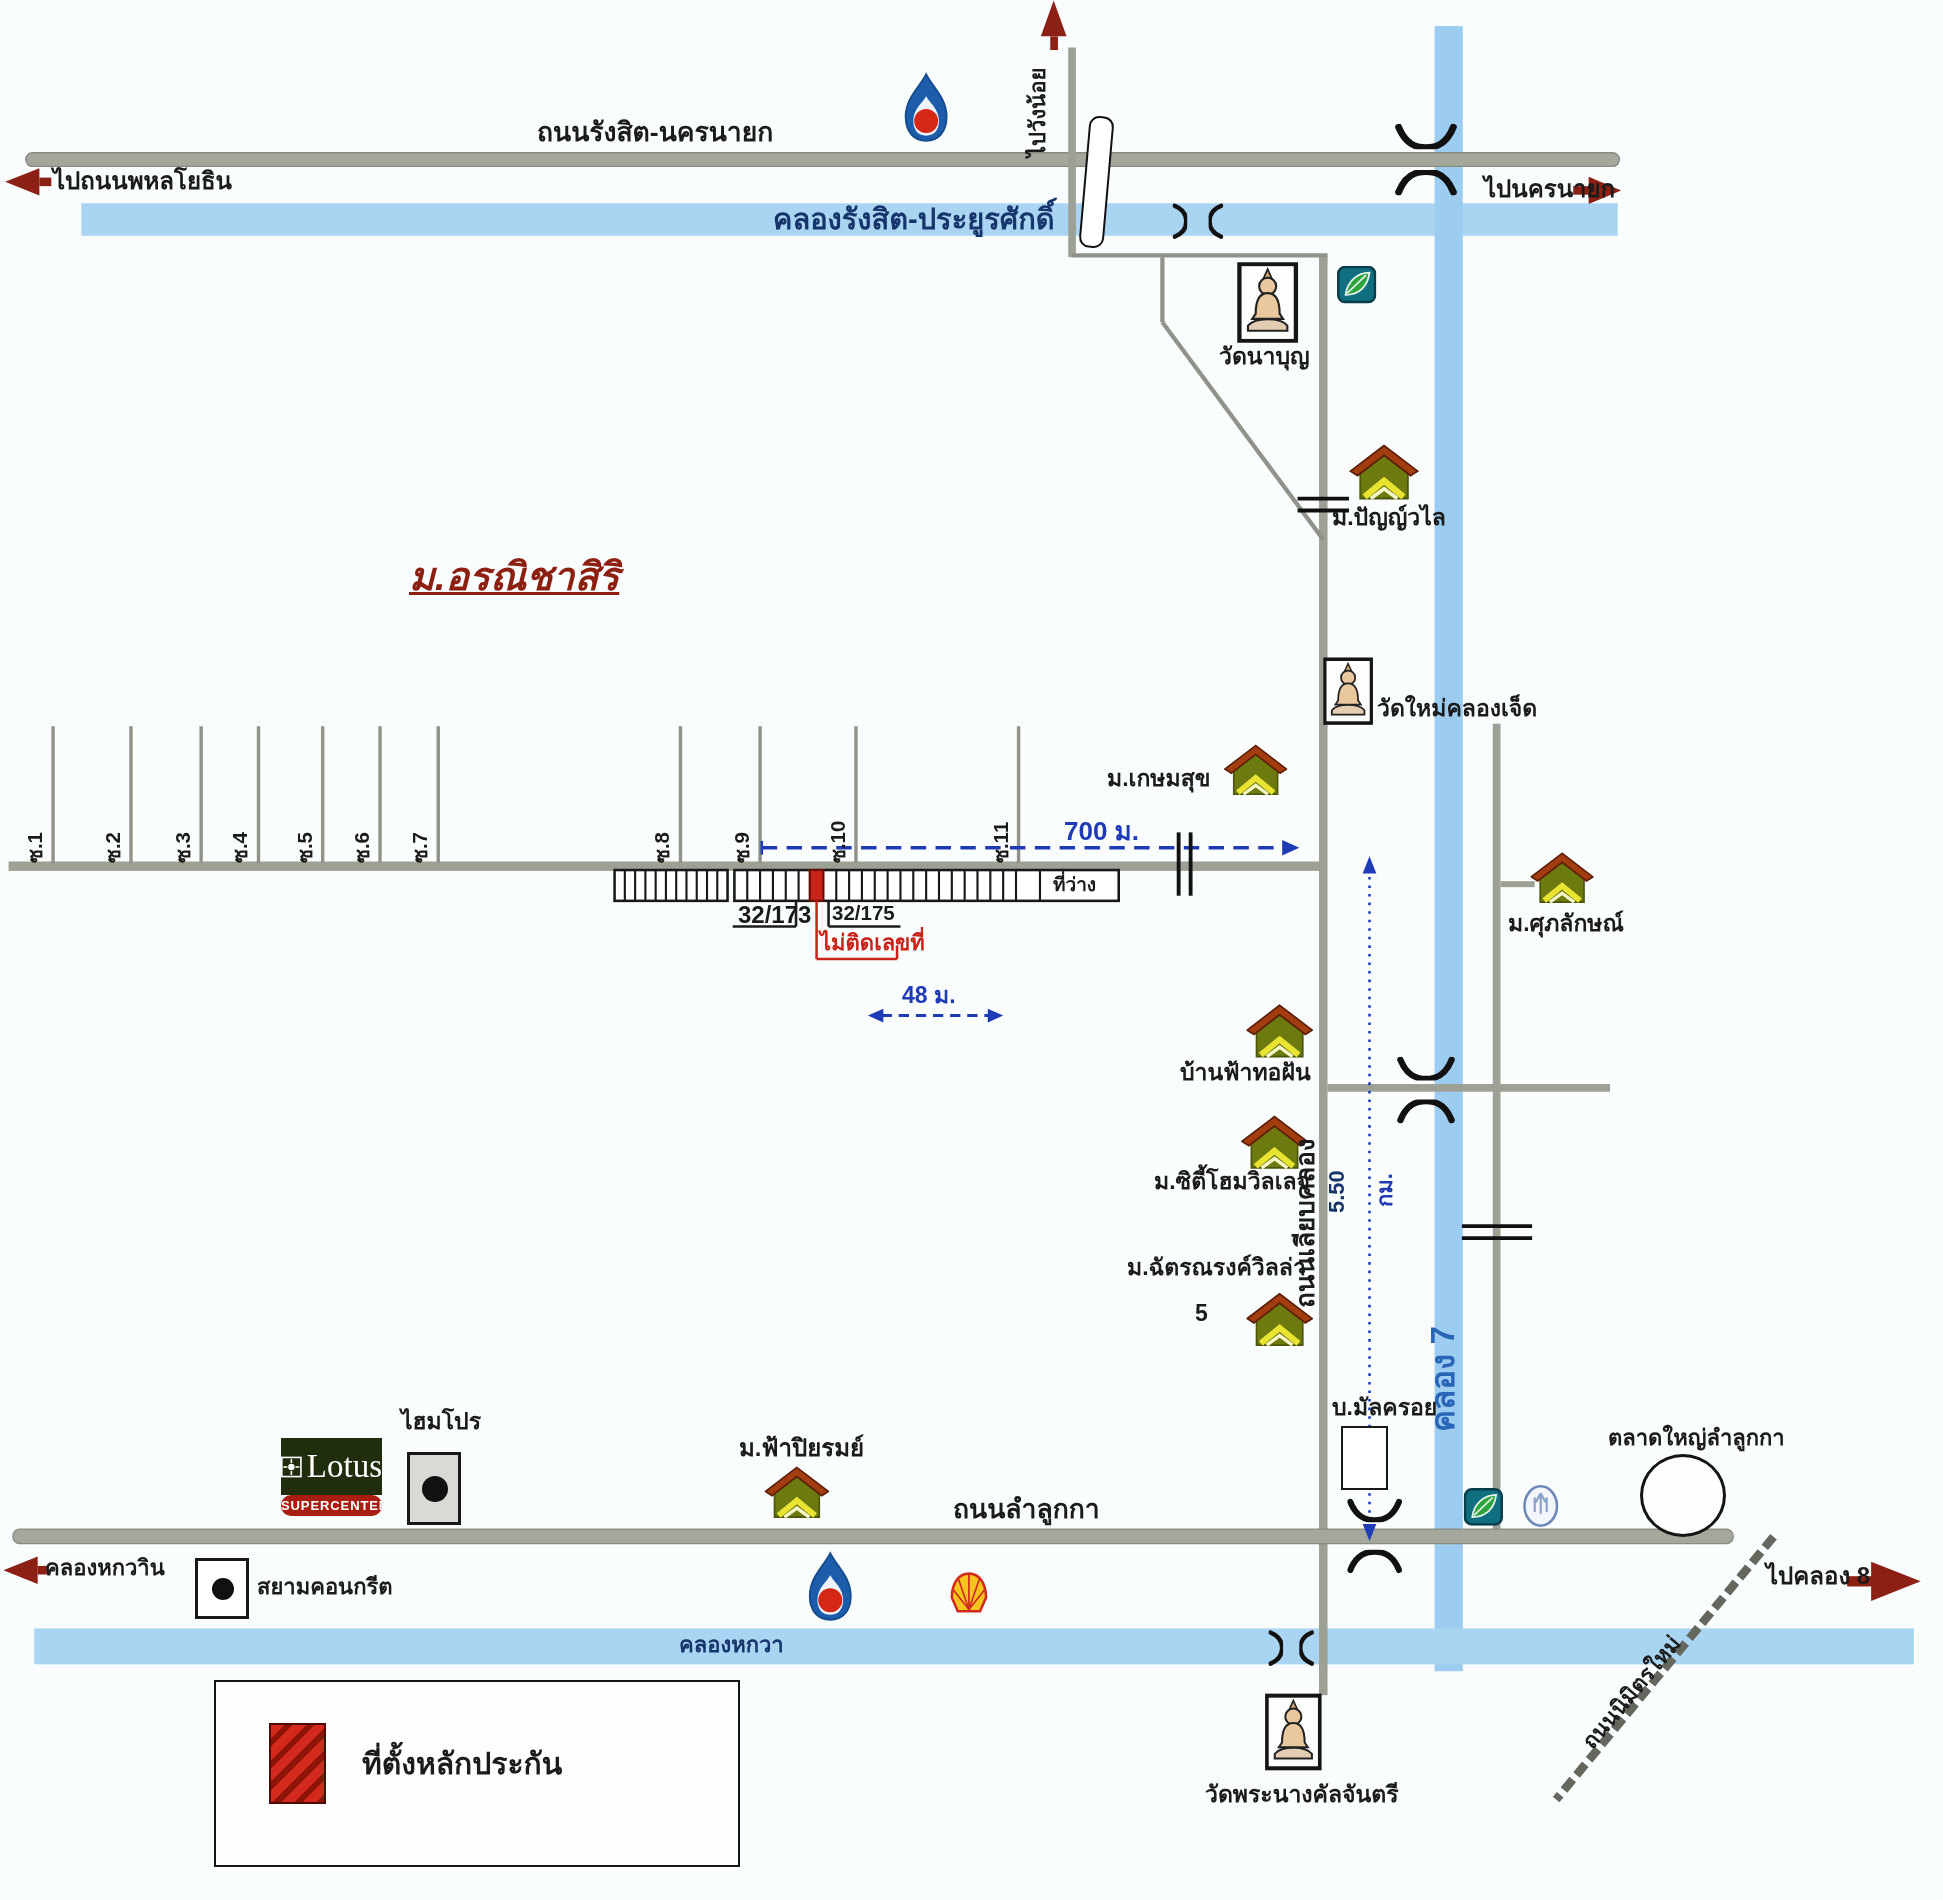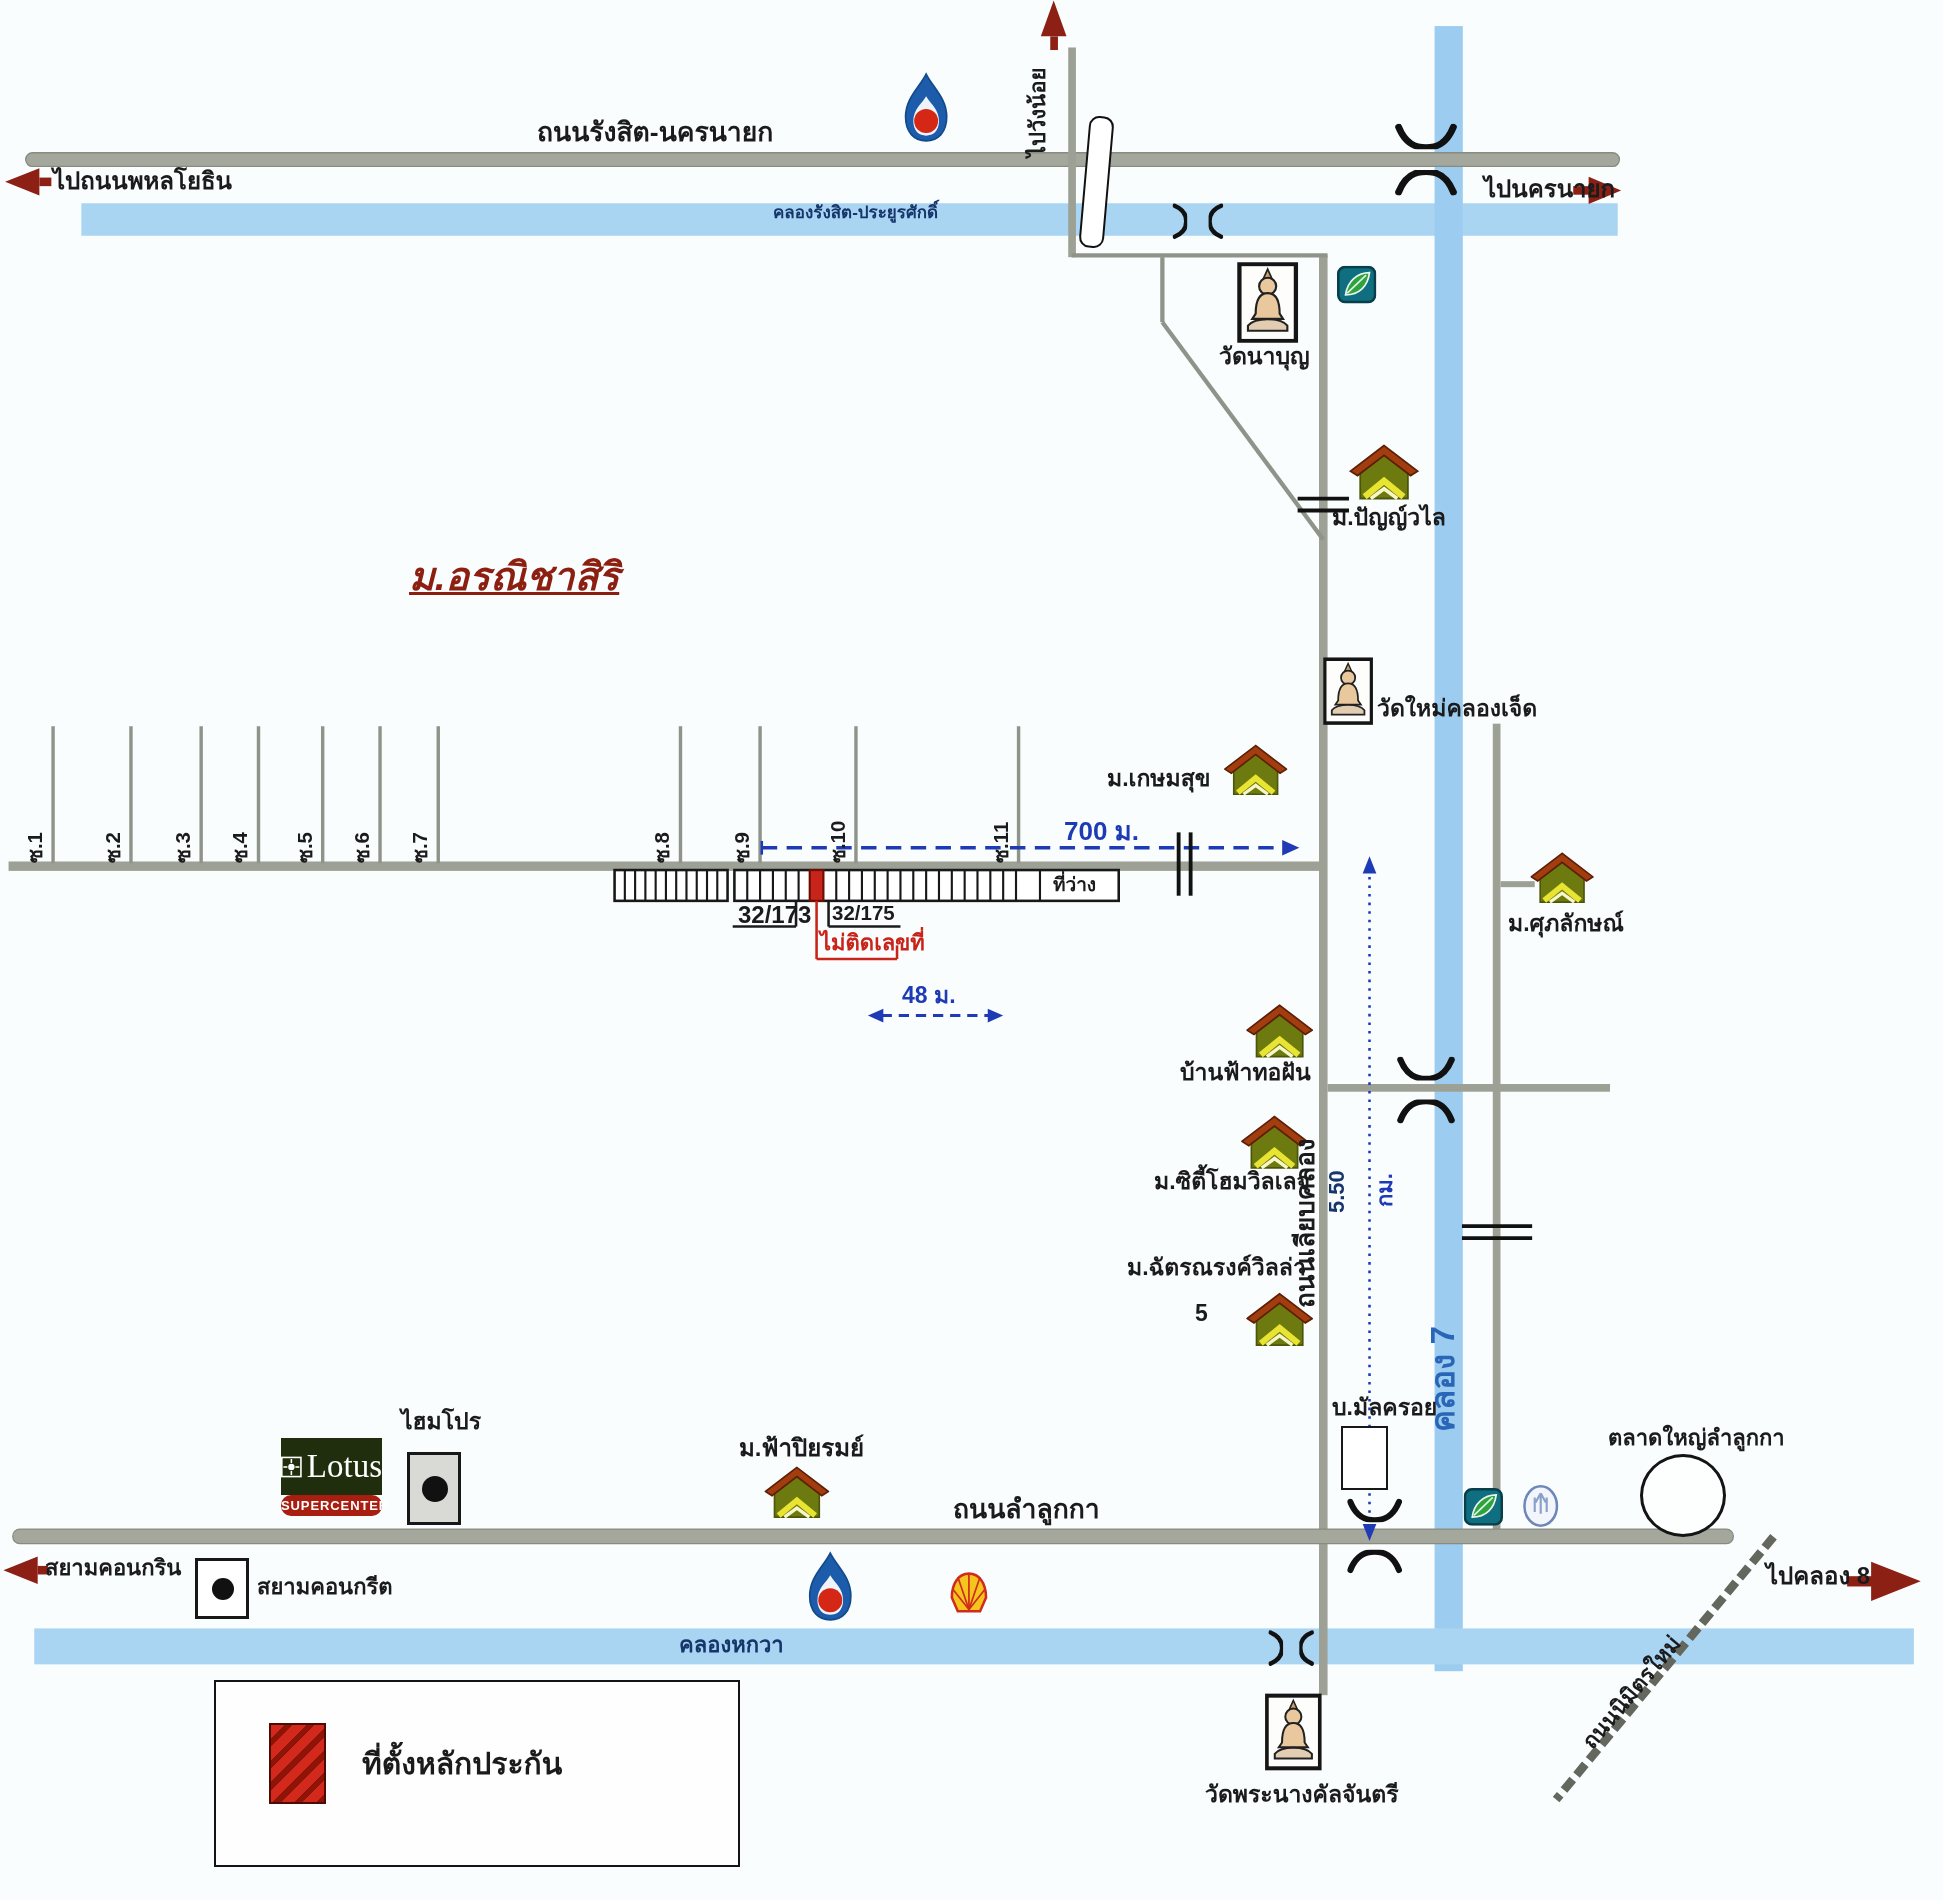--- a/index.html
+++ b/index.html
@@ -231,21 +231,21 @@
   <use href="#house" x="1456" y="1172" width="78" height="64"></use>
   <use href="#house" x="1450" y="1302" width="78" height="64"></use>
   <use href="#house" x="1456" y="1508" width="78" height="66"></use>
   <use href="#house" x="893" y="1712" width="76" height="62"></use>
 </svg>
 
 <div class="overpass" style="left:1084px;top:116px;"></div>
 
 <div class="lbl" style="left:537px;top:118px;font-size:26.5px;">ถนนรังสิต-นครนายก</div>
 <div class="lbl" style="left:53px;top:168px;font-size:24px;">ไปถนนพหลโยธิน</div>
-<div class="lbl navy" style="left:773px;top:204px;font-size:17px;">คลองรังสิต-ประยูรศักดิ์</div>
+<div class="lbl navy" style="left:773px;top:204px;font-size:29px;">คลองรังสิต-ประยูรศักดิ์</div>
 <div class="lbl vlbl" style="left:1026px;top:50px;height:107px;font-size:22px;">ไปวังน้อย</div>
 <div class="lbl" style="left:1484px;top:176px;font-size:24px;">ไปนครนายก</div>
 <div class="lbl" style="left:1219px;top:344px;font-size:23px;">วัดนาบุญ</div>
 <div class="lbl" style="left:1332px;top:505px;font-size:23px;">ม.ปัญญ์วไล</div>
 <div class="lbl maroon" style="left:409px;top:556px;font-size:39px;font-style:italic;text-decoration:underline;">ม.อรณิชาสิริ</div>
 <div class="lbl" style="left:1377px;top:696px;font-size:23px;">วัดใหม่คลองเจ็ด</div>
 <div class="lbl" style="left:1107px;top:766px;font-size:23px;">ม.เกษมสุข</div>
 <div class="lbl blue" style="left:1064px;top:817px;font-size:26px;">700 ม.</div>
 <div class="lbl" style="left:1053px;top:875px;font-size:19px;">ที่ว่าง</div>
 <div class="lbl" style="left:738px;top:902px;font-size:24px;">32/173</div>
@@ -260,21 +260,21 @@
 <div class="lbl vlbl" style="left:1291px;top:1094px;height:214px;font-size:26px;">ถนนเลียบคลอง</div>
 <div class="lbl vlbl navy" style="left:1325px;top:1151px;height:62px;font-size:22px;">5.50</div>
 <div class="lbl vlbl blue" style="left:1373px;top:1157px;height:50px;font-size:22px;">กม.</div>
 <div class="lbl vlbl" style="left:1425px;top:1231px;height:201px;font-size:33px;color:#2a66b8;">คลอง 7</div>
 <div class="lbl" style="left:1332px;top:1395px;font-size:23px;">บ.มัลครอย</div>
 <div class="lbl" style="left:1608px;top:1426px;font-size:22px;">ตลาดใหญ่ลำลูกกา</div>
 <div class="lbl" style="left:401px;top:1409px;font-size:23px;">ไฮมโปร</div>
 <div class="lbl" style="left:739px;top:1435px;font-size:24px;">ม.ฟ้าปิยรมย์</div>
 <div class="lbl" style="left:953px;top:1495px;font-size:26.5px;">ถนนลำลูกกา</div>
 <div class="lbl" style="left:257px;top:1575px;font-size:22px;">สยามคอนกรีต</div>
-<div class="lbl" style="left:45px;top:1556px;font-size:22px;">สยามคอนกริน</div>
+<div class="lbl" style="left:45px;top:1556px;font-size:22px;">คลองหกวาิน</div>
 <div class="lbl navy" style="left:679px;top:1633px;font-size:22px;">คลองหกวา</div>
 <div class="lbl" style="left:1766px;top:1563px;font-size:24px;">ไปคลอง 8</div>
 <div class="lbl" style="left:1578px;top:1738px;font-size:22px;transform-origin:0 0;transform:rotate(-50deg);">ถนนนิมิตรใหม่</div>
 <div class="lbl" style="left:1205px;top:1782px;font-size:23px;">วัดพระนางคัลจันตรี</div>
 
 <div class="lotus" style="left:281px;top:1438px;">
   <svg width="22" height="22" viewBox="0 0 26 26">
     <rect x="1" y="1" width="24" height="24" fill="none" stroke="#fff" stroke-width="2"></rect>
     <circle cx="13" cy="13" r="4" fill="#fff"></circle>
     <g stroke="#fff" stroke-width="2">

